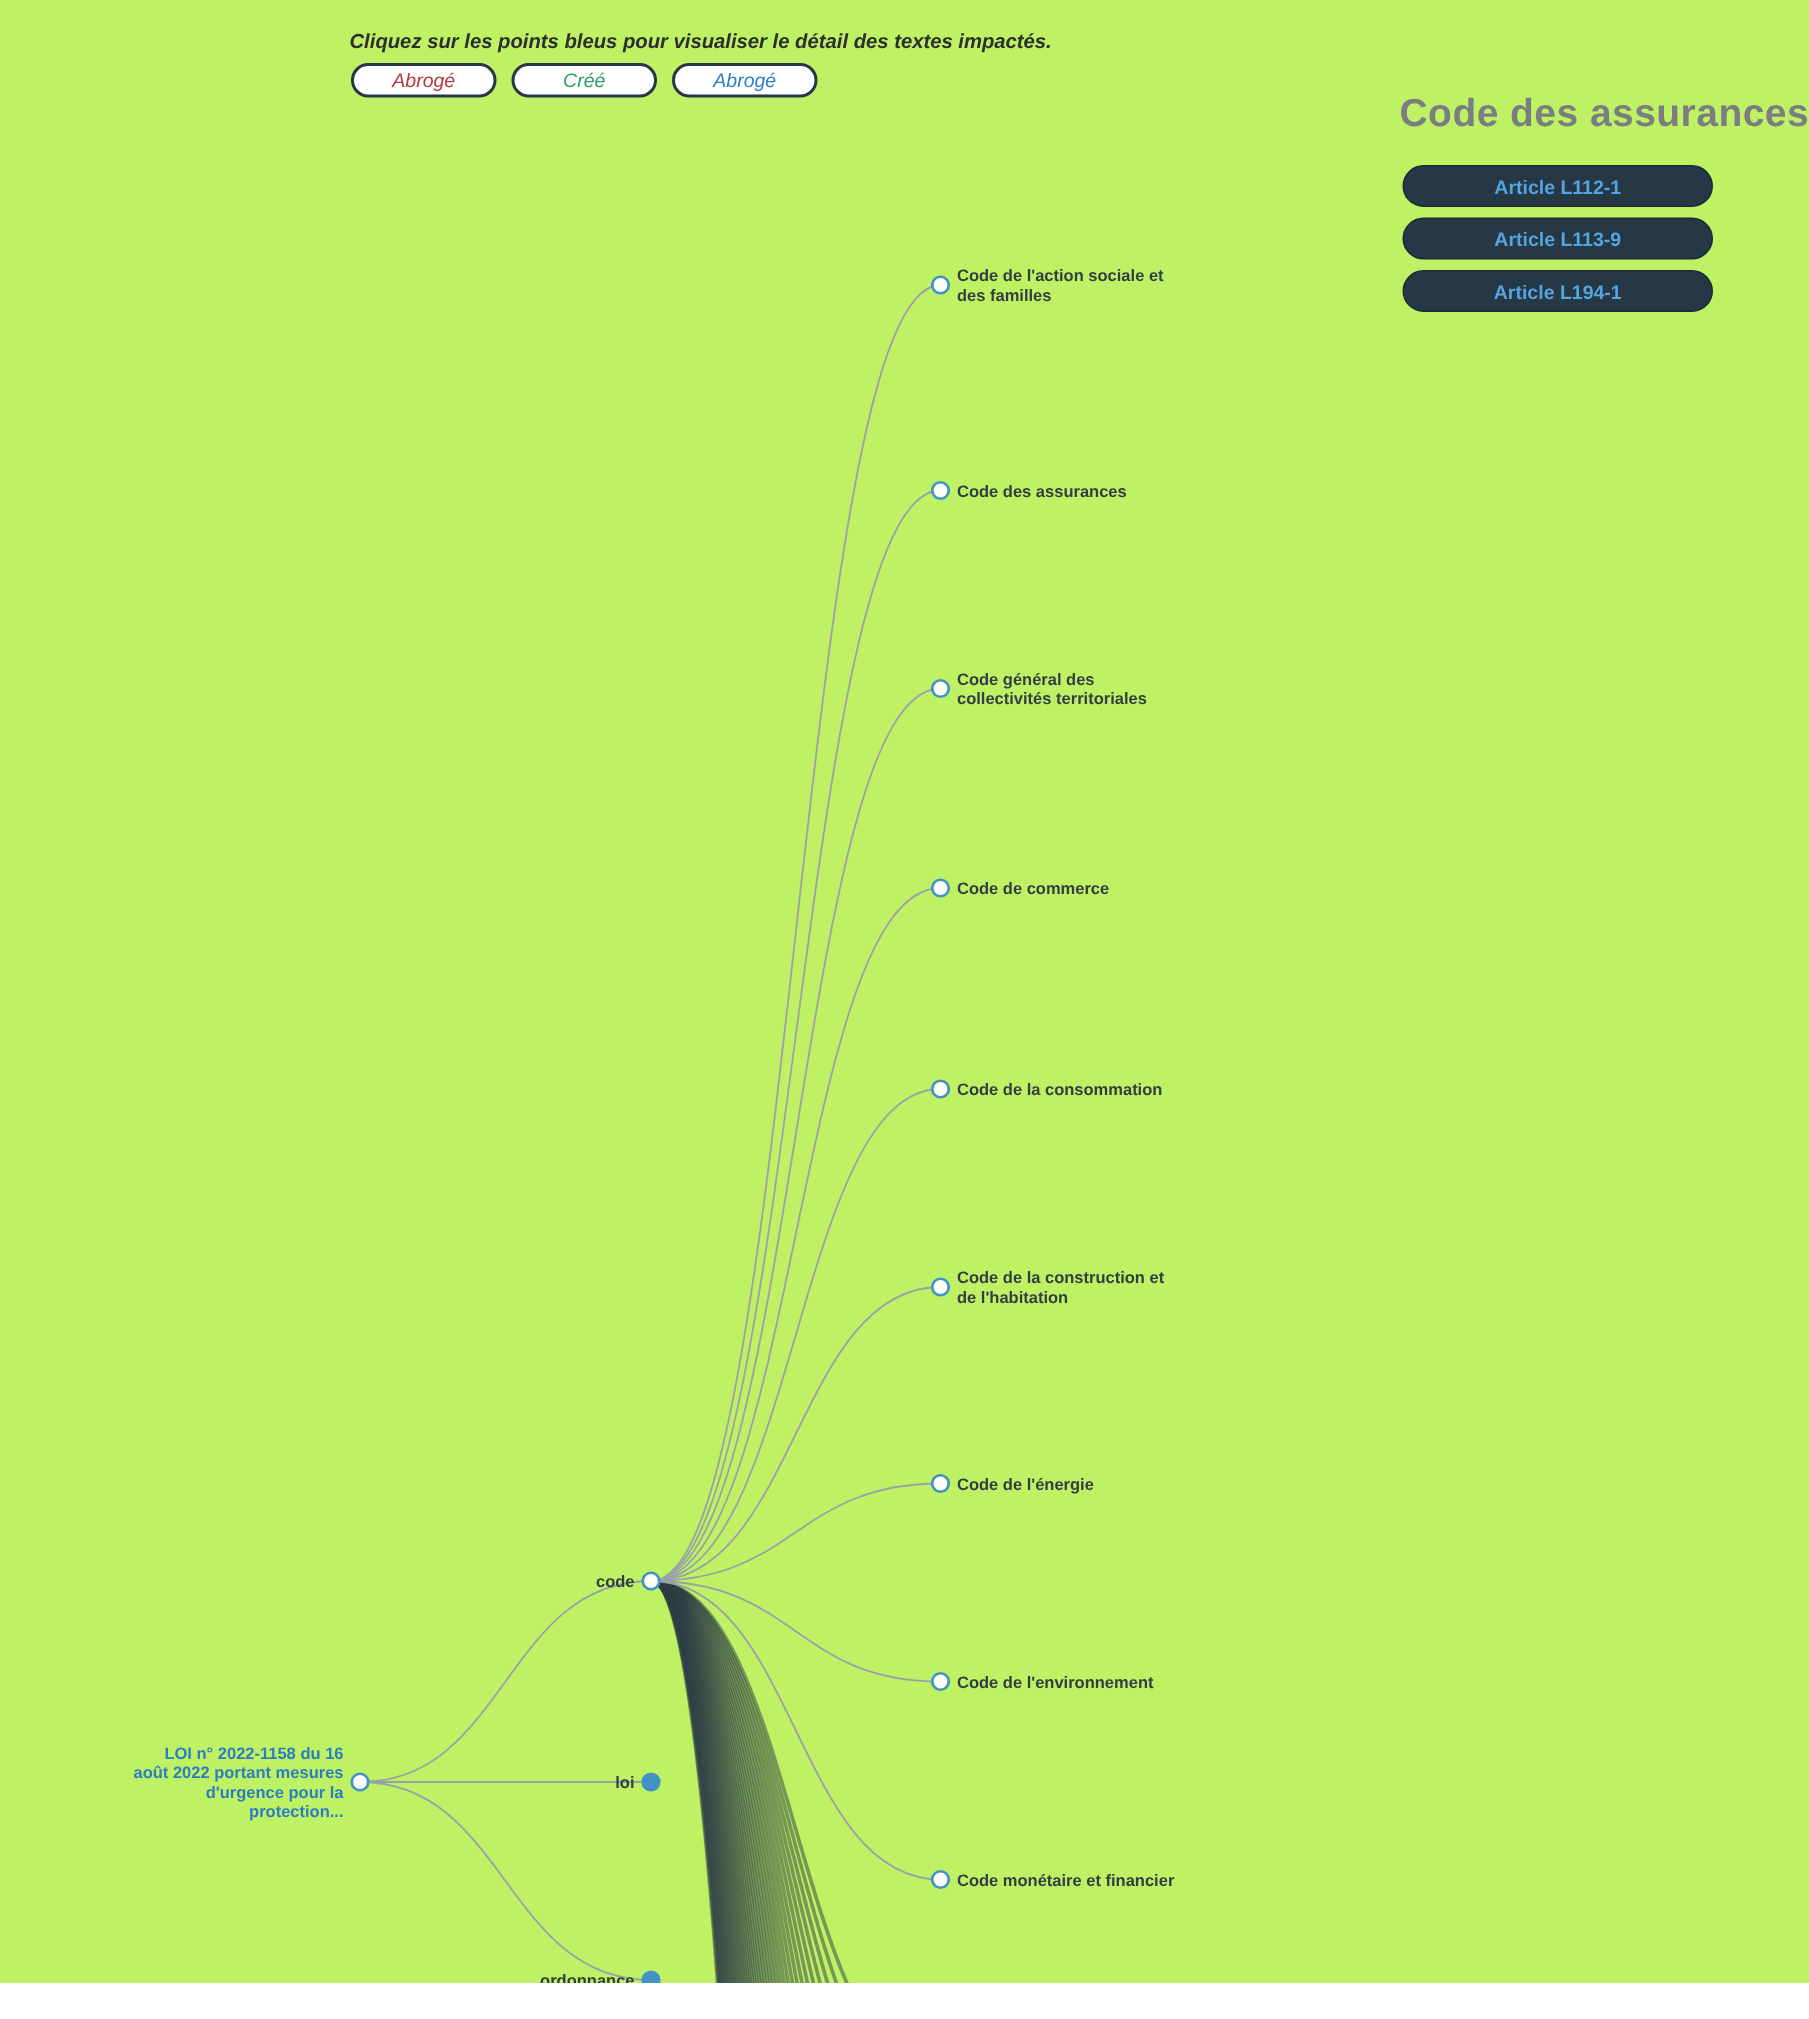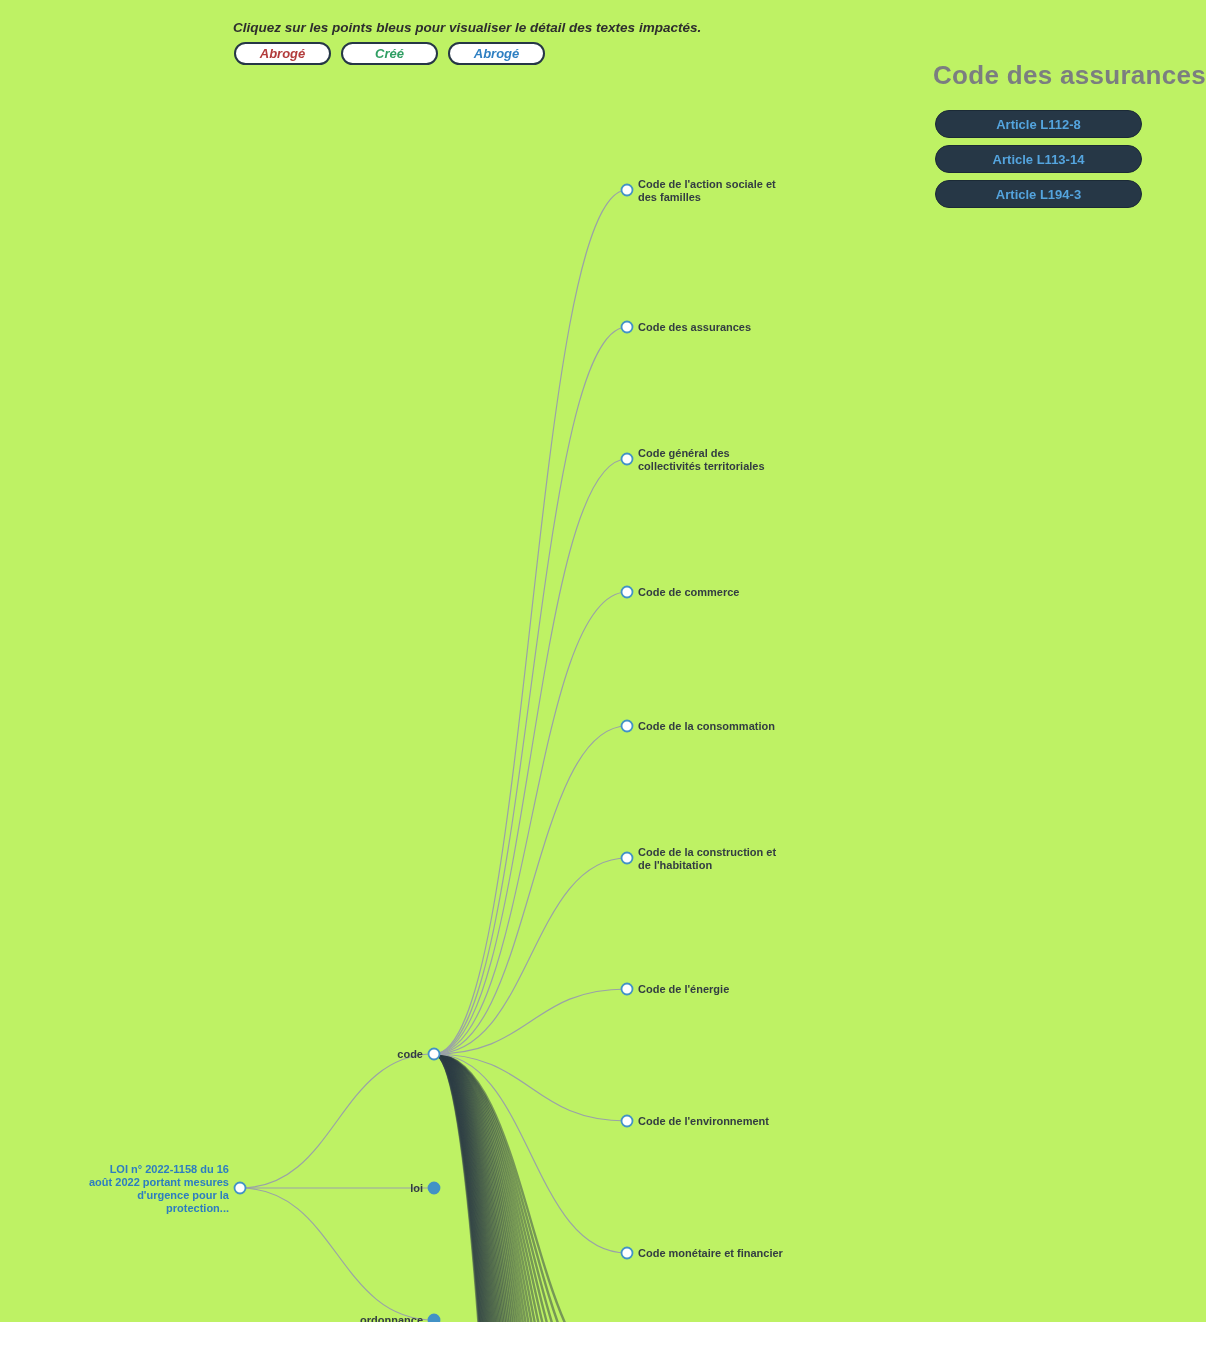--- a/index.html
+++ b/index.html
@@ -33,21 +33,21 @@
     width: 97px;
     height: 23px;
     border: 2px solid #263746;
     border-radius: 13px;
     background: #ffffff;
     display: flex;
     align-items: center;
     justify-content: center;
     font-size: 13px;
     font-style: italic;
-    font-weight: bold;
+    font-weight: normal;
     cursor: pointer;
   }
   .panel-title {
     position: absolute;
     left: 933px;
     top: 60px;
     font-size: 26px;
     font-weight: bold;
     letter-spacing: 0.3px;
     color: #7b7e80;
@@ -94,23 +94,23 @@
 
   <div class="legend">
     <div class="pill" style="color: rgb(178, 59, 59);">Abrogé</div>
     <div class="pill" style="color: rgb(47, 158, 99); text-align: right;">Créé</div>
     <div class="pill" style="color: rgb(46, 127, 194);">Abrogé</div>
   </div>
 
   <div class="panel-title">Code des assurances</div>
 
   <div class="articles">
-    <button class="article-btn">Article L112-8</button>
-    <button class="article-btn">Article L113-14</button>
-    <button class="article-btn">Article L194-3</button>
+    <button class="article-btn">Article L112-1</button>
+    <button class="article-btn">Article L113-9</button>
+    <button class="article-btn">Article L194-1</button>
   </div>
 
   <svg id="tree-svg" width="1206" height="1346" viewBox="0 0 1206 1346">
       <g>
         <path d="M434,1054 C530.5,1054 530.5,1385 627,1385" fill="none" stroke="#2e3d45" stroke-width="2.4" stroke-opacity="0.5"></path>
         <path d="M434,1054 C530.5,1054 530.5,1407.85 627,1407.85" fill="none" stroke="#2e3d45" stroke-width="2.4" stroke-opacity="0.5"></path>
         <path d="M434,1054 C530.5,1054 530.5,1432.4 627,1432.4" fill="none" stroke="#2e3d45" stroke-width="2.4" stroke-opacity="0.5"></path>
         <path d="M434,1054 C530.5,1054 530.5,1458.65 627,1458.65" fill="none" stroke="#2e3d45" stroke-width="2.4" stroke-opacity="0.5"></path>
         <path d="M434,1054 C530.5,1054 530.5,1486.6 627,1486.6" fill="none" stroke="#2e3d45" stroke-width="2.4" stroke-opacity="0.5"></path>
         <path d="M434,1054 C530.5,1054 530.5,1516.25 627,1516.25" fill="none" stroke="#2e3d45" stroke-width="2.4" stroke-opacity="0.5"></path>

